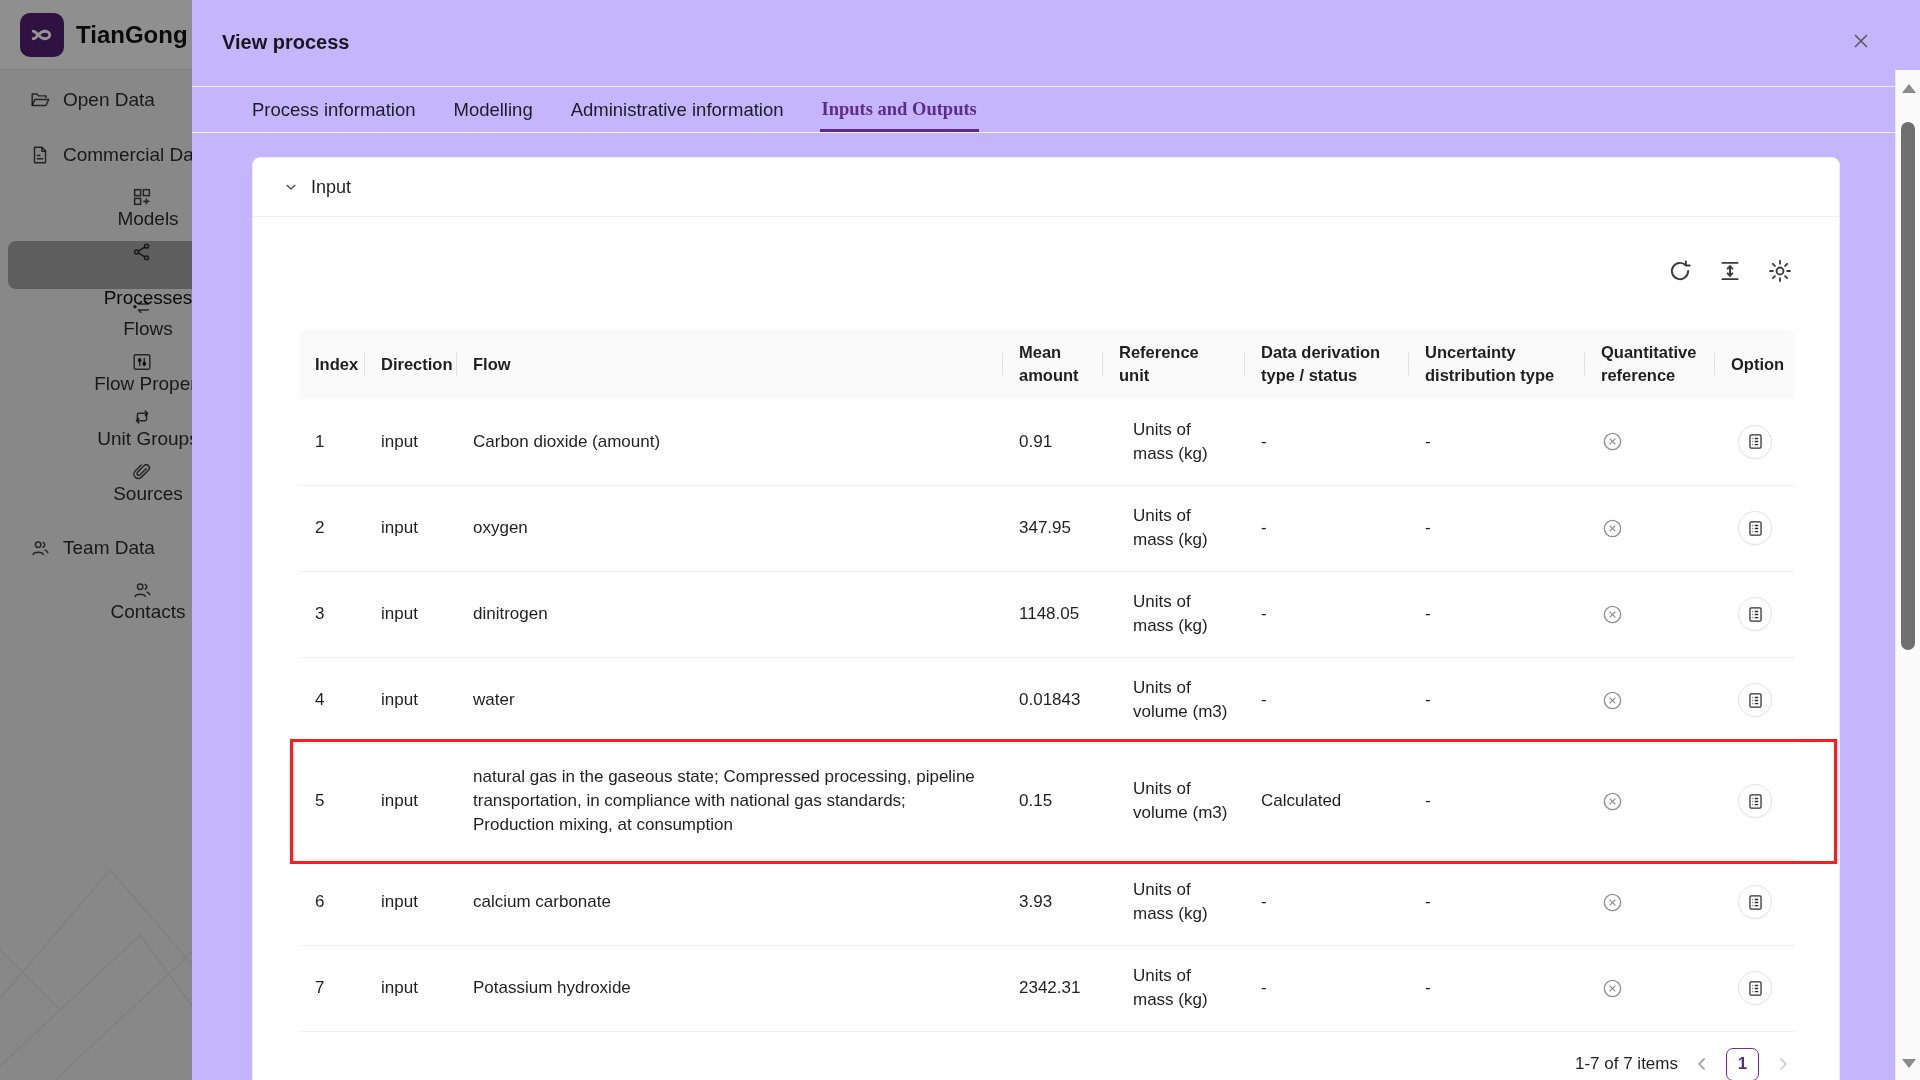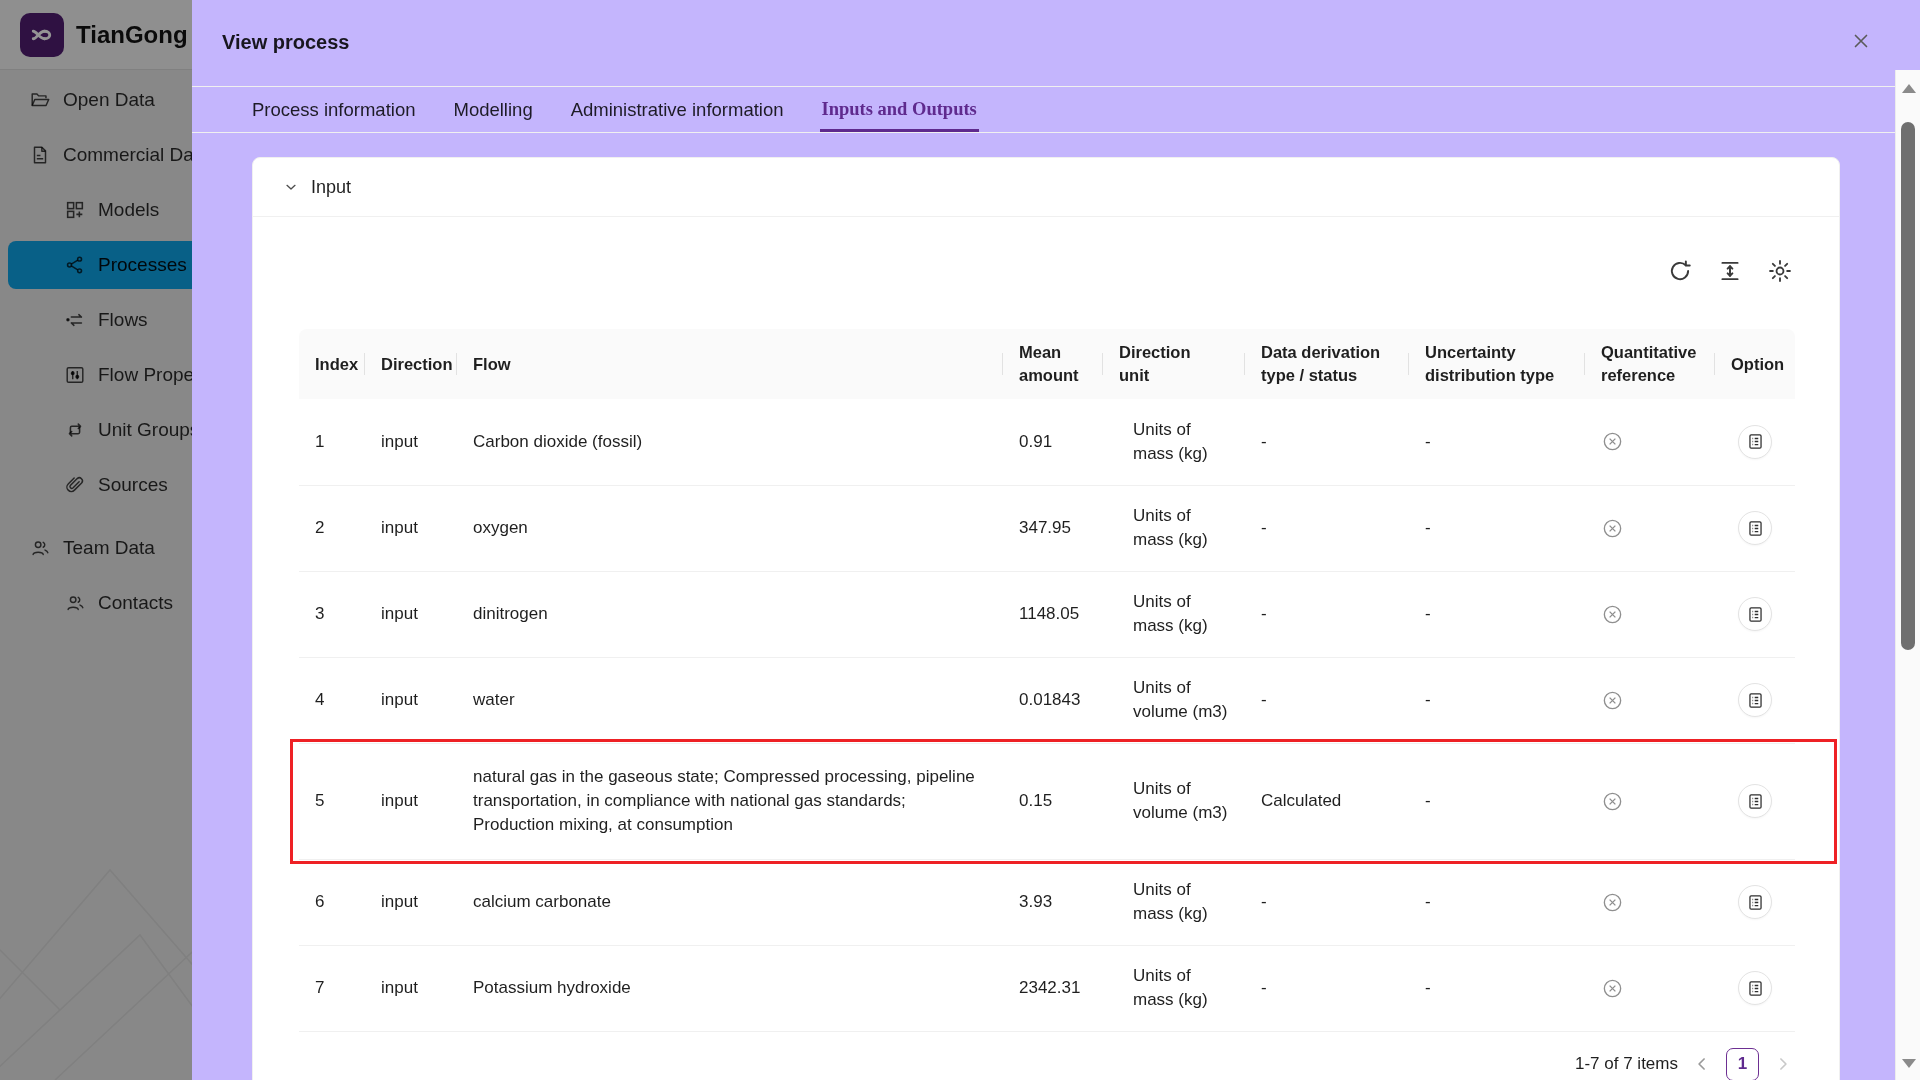--- a/index.html
+++ b/index.html
@@ -10,24 +10,24 @@
   
   .sidebar { position:absolute; left:0; top:0; width:240px; height:1080px; background:#eaeaea; z-index:1; }
   .app-header { height:70px; background:#f7f7f7; border-bottom:1px solid #dcdcdc; display:flex; align-items:center; padding-left:20px; }
   .logo { width:44px; height:44px; border-radius:10px; background:#511e73; display:flex; align-items:center; justify-content:center; flex:0 0 auto; }
   .logo svg { width:30px; height:30px; }
   .app-title { margin-left:12px; font-size:24px; font-weight:700; color:#141414; white-space:nowrap; }
   .nav { padding-top:6px; }
   .nav-item { display:flex; align-items:center; height:48px; margin:0 8px 7px 8px; border-radius:8px; padding-left:21px; font-size:19px; color:rgba(0,0,0,0.82); white-space:nowrap; cursor:pointer; }
   .nav-item .ni { width:22px; height:22px; margin-right:12px; flex:0 0 auto; color:rgba(0,0,0,0.72); }
   .nav-item .ni svg { width:22px; height:22px; display:block; }
-  .nav-item.sub { padding-left:56px; }
+  .nav-item.sub { padding-left:56px;flex-direction:column; }
   .nav-item.selected-parent { color:#5f2a8e; }
   .nav-item.selected-parent .ni { color:#5f2a8e; }
-  .nav-item.active { background:#0ea5e9; font-weight:400; color:rgba(0,0,0,0.92); }
+  .nav-item.active { background:#a3a3a3; font-weight:400; color:rgba(0,0,0,0.92);gap:24px; }
   .nav-item.gap-before { margin-top:15px; }
   .pattern { position:absolute; left:0; bottom:0; pointer-events:none; }
 
   
   .dim { position:absolute; inset:0; background:rgba(0,0,0,0.42); z-index:2; }
 
   
   .modal { position:absolute; left:192px; top:0; right:0; bottom:0; background:#c4b5fd; z-index:3; }
   .modal-header { position:relative; height:87px; border-bottom:1px solid #f0f0f0; }
   .modal-title { position:absolute; left:30px; top:31px; font-size:20px; font-weight:700; color:rgba(0,0,0,0.88); }
@@ -263,32 +263,32 @@
                 <col style="width:176px">
                 <col style="width:130px">
                 <col style="width:80px">
             </colgroup>
             <thead>
               <tr>
                 <th><span class="hwrap">Index</span></th>
                 <th><span class="hwrap">Direction</span></th>
                 <th><span class="hwrap">Flow</span></th>
                 <th class="col-mean"><span class="hwrap">Mean amount</span></th>
-                <th class="col-ref"><span class="hwrap">Direction unit</span></th>
+                <th class="col-ref"><span class="hwrap">Reference unit</span></th>
                 <th><span class="hwrap">Data derivation type / status</span></th>
                 <th><span class="hwrap">Uncertainty distribution type</span></th>
                 <th><span class="hwrap">Quantitative reference</span></th>
                 <th><span class="hwrap">Option</span></th>
               </tr>
             </thead>
             <tbody>
               <tr>
                 <td>1</td>
                 <td>input</td>
-                <td>Carbon dioxide (fossil)</td>
+                <td>Carbon dioxide (amount)</td>
                 <td>0.91</td>
                 <td><span class="ref-span">Units of mass (kg)</span></td>
                 <td>-</td>
                 <td>-</td>
                 <td><span class="qr-icon"><svg viewBox="0 0 24 24" fill="none" stroke="currentColor" stroke-width="1.4">
                         <circle cx="12" cy="12" r="8.5"></circle>
                         <path d="M9 9l6 6M15 9l-6 6"></path>
                       </svg></span></td>
                 <td class="opt-cell"><span class="opt-btn">
                       <svg viewBox="0 0 24 24" fill="none" stroke="currentColor" stroke-width="1.6">

